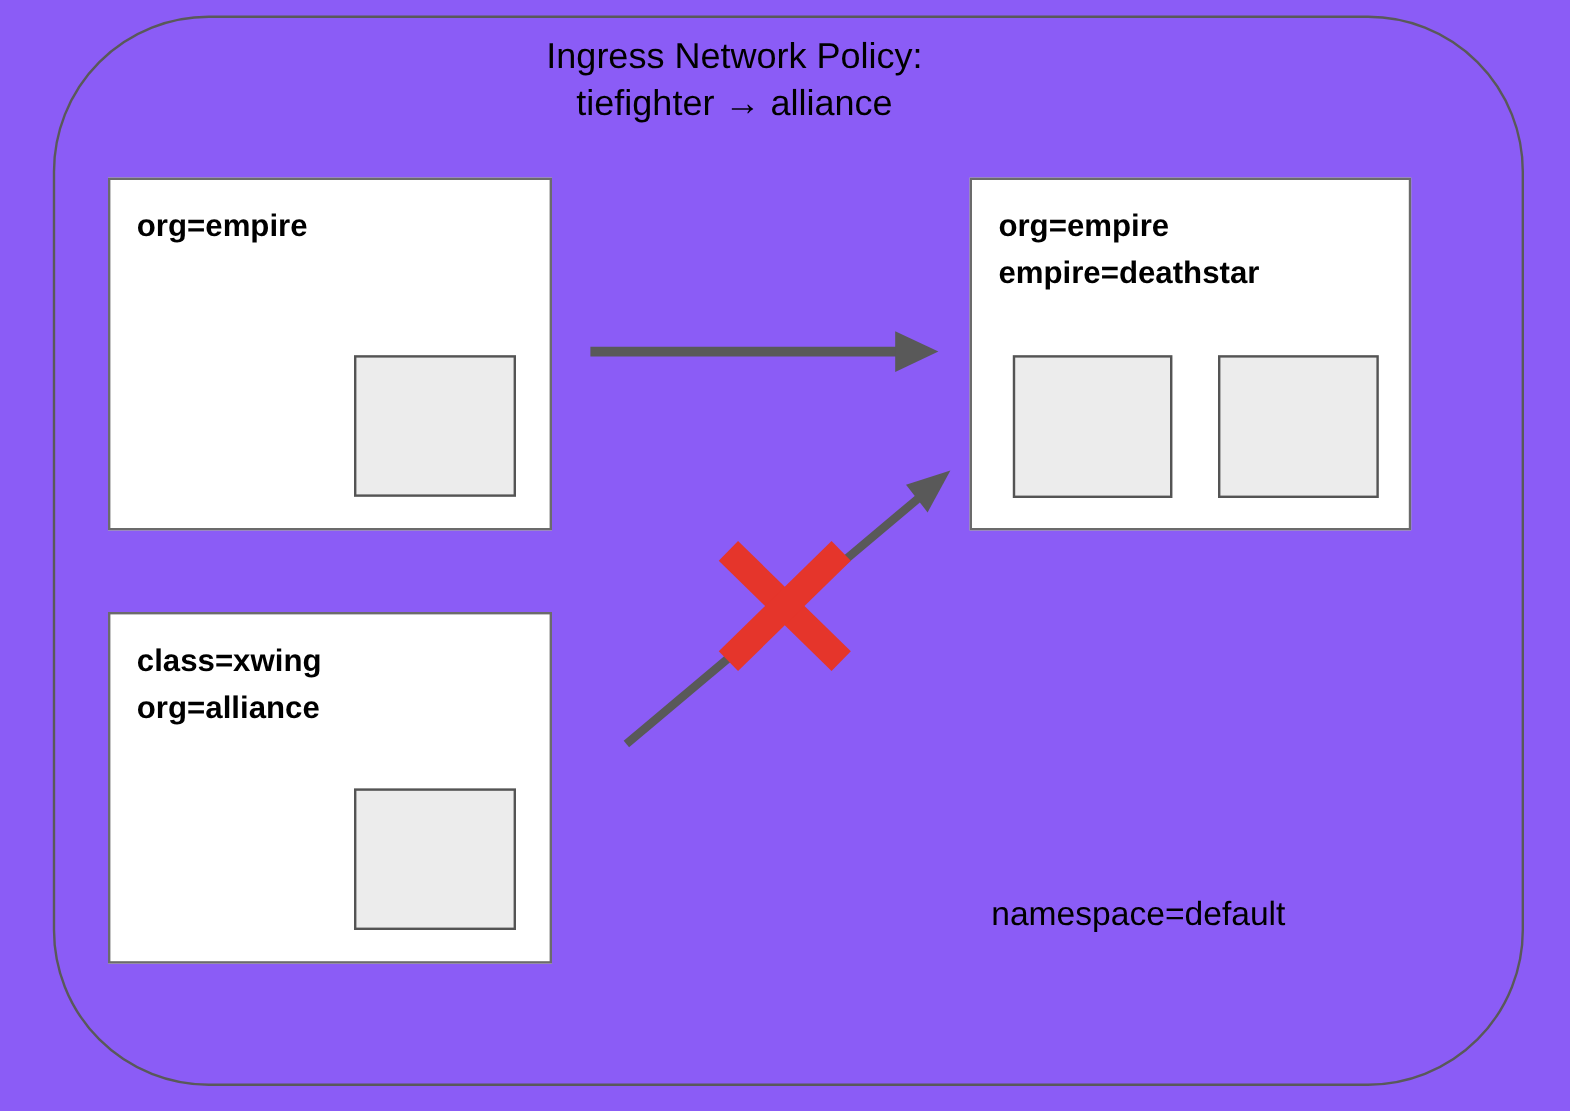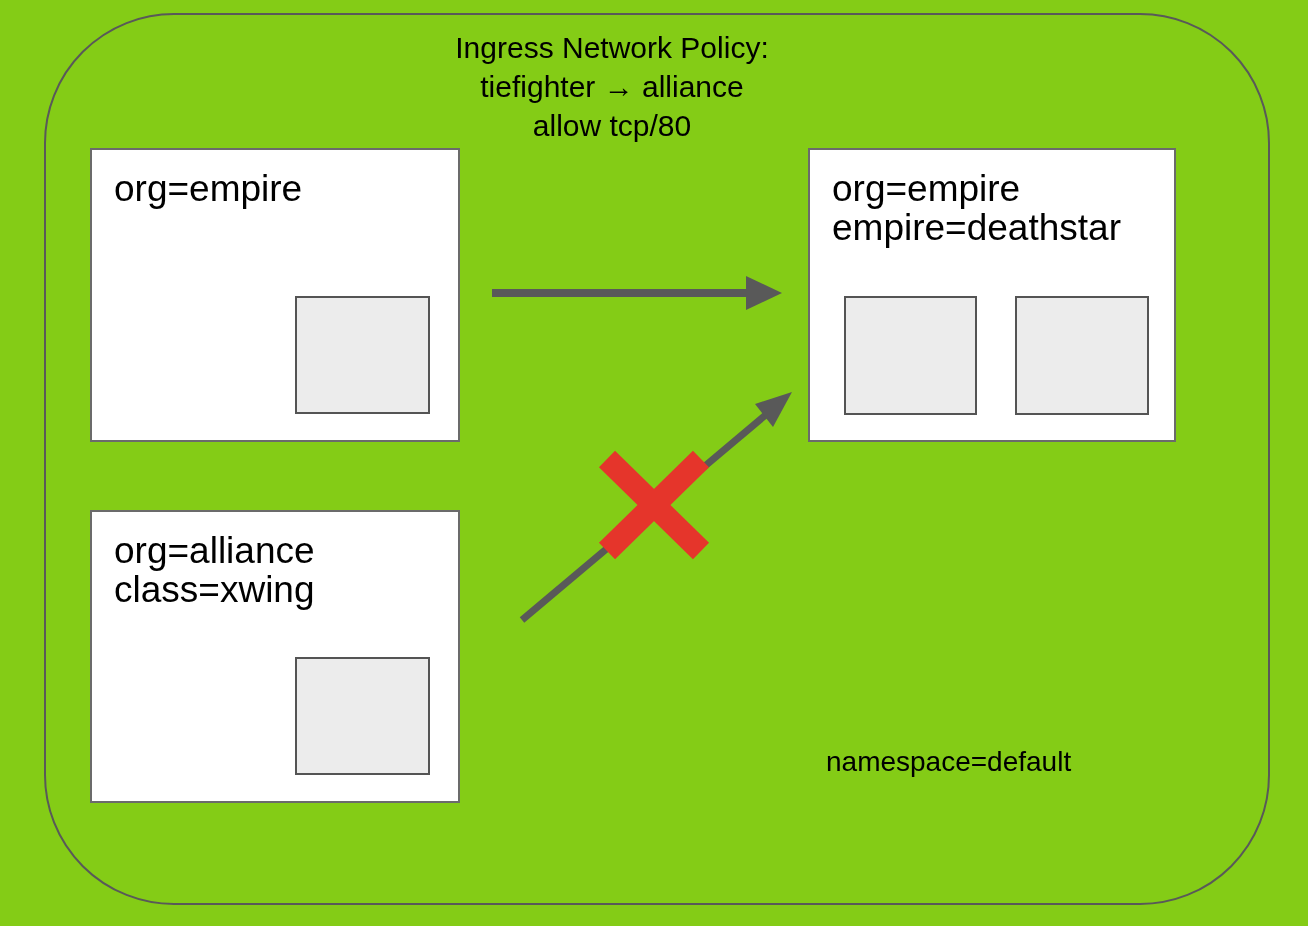--- a/index.html
+++ b/index.html
@@ -5,21 +5,21 @@
   html, body {
     margin: 0;
     padding: 0;
     background: #ffffff;
     font-family: "Liberation Sans", "DejaVu Sans", sans-serif;
   }
   .canvas {
     position: relative;
     width: 1308px;
     height: 926px;
-    background: #84cc16;
+    background: #8b5cf6;
     overflow: hidden;
     color: #000000;
   }
   .outer-boundary {
     position: absolute;
     left: 44px;
     top: 13px;
     width: 1226px;
     height: 892px;
     border: 2px solid #595959;
@@ -41,22 +41,23 @@
   .node-box {
     position: absolute;
     border: 2px solid #6b6b6b;
     box-sizing: border-box;
     background: #ffffff;
   }
   .node-box .labels {
     position: absolute;
     left: 22px;
     top: 19px;
-    font-size: 37px;
+    font-size: 26px;
     line-height: 39px;
+    font-weight: bold;
   }
   .node-box .labels span { display: block; }
   .pod-square {
     position: absolute;
     background: #ececec;
     border: 2px solid #545454;
     box-sizing: border-box;
   }
   .box-tiefighter { left: 90px;  top: 148px; width: 370px; height: 294px; }
   .box-xwing      { left: 90px;  top: 510px; width: 370px; height: 293px; }
@@ -87,34 +88,33 @@
 </head>
 <body>
 
 <div class="canvas">
 
   <div class="outer-boundary"></div>
 
   <div class="diagram-title">
     <span>Ingress Network Policy:</span>
     <span>tiefighter → alliance</span>
-    <span>allow tcp/80</span>
   </div>
 
   <div class="node-box box-tiefighter">
     <div class="labels">
       <span>org=empire</span>
     </div>
     <div class="pod-square pod-1"></div>
   </div>
 
   <div class="node-box box-xwing">
     <div class="labels">
+      <span>class=xwing</span>
       <span>org=alliance</span>
-      <span>class=xwing</span>
     </div>
     <div class="pod-square pod-1"></div>
   </div>
 
   <div class="node-box box-deathstar">
     <div class="labels">
       <span>org=empire</span>
       <span>empire=deathstar</span>
     </div>
     <div class="pod-square pod-1"></div>

